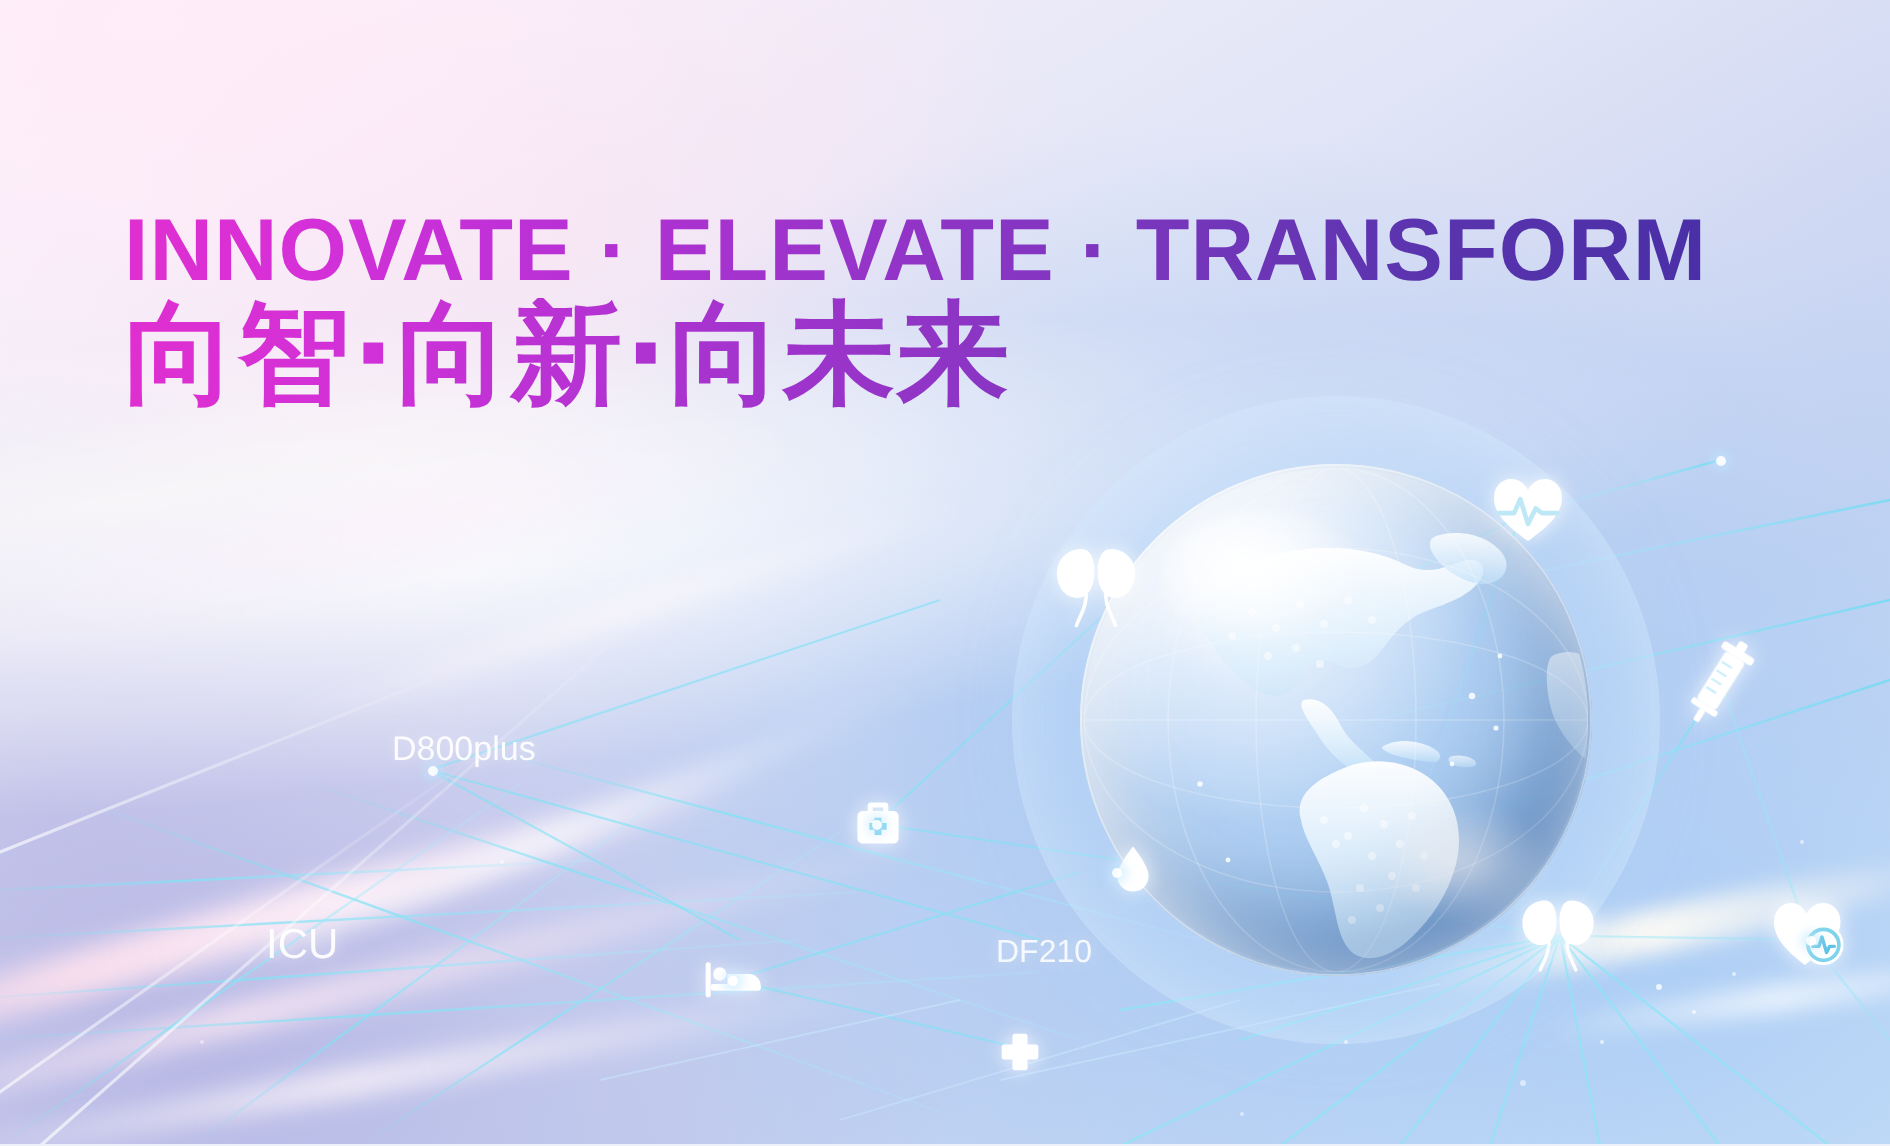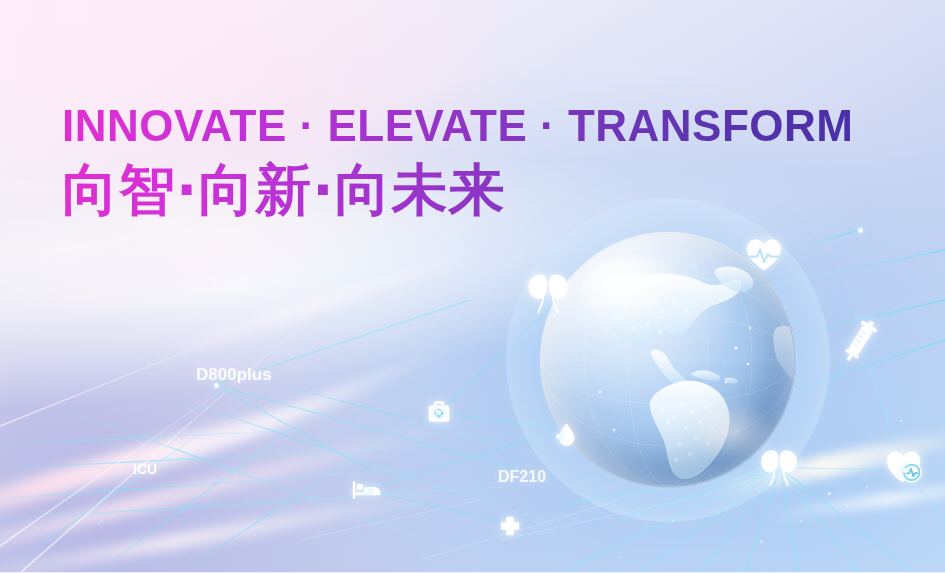--- a/index.html
+++ b/index.html
@@ -145,44 +145,43 @@
     font-size:44px;
     font-weight:700;
     letter-spacing:.5px;
     line-height:1.02;
     white-space:nowrap;
     background:linear-gradient(90deg,#e02fd0 0%,#d630d8 11%,#bb31d6 26%,#9734c9 46%,#7a36bd 64%,#5a34ae 82%,#4a2fa6 100%);
     -webkit-background-clip:text;background-clip:text;
     color:transparent;-webkit-text-fill-color:transparent;
   }
   .line-cn{
-    margin-top:12px;
     font-size:56px;
     font-weight:700;
     letter-spacing:1px;
     line-height:1.05;
     white-space:nowrap;
     font-family:"DejaVu Sans","Liberation Sans",sans-serif;
     background:linear-gradient(90deg,#e02fd0 0%,#cf31d8 16%,#ac33d0 34%,#8b35c4 54%,#7134ba 72%,#6130b0 100%);
     -webkit-background-clip:text;background-clip:text;
     color:transparent;-webkit-text-fill-color:transparent;
   }
 
   
   .tag{
     position:absolute;
     color:rgba(255,255,255,.92);
-    font-weight:700;
+    font-weight:400;
     text-shadow:0 0 8px rgba(255,255,255,.45);
     white-space:nowrap;
     pointer-events:none;
     text-align:center;
   }
   #tag-d800{left:196px;top:365px;font-size:17px;}
-  #tag-icu{left:133px;top:461px;font-size:14px;}
+  #tag-icu{left:133px;top:461px;font-size:21px;}
   #tag-df210{left:498px;top:468px;font-size:16px;color:rgba(255,255,255,.85);}
 
   
   .icon{
     position:absolute;
     pointer-events:none;
     filter:drop-shadow(0 0 5px rgba(255,255,255,.75));
   }
   #icon-heart-top{left:745px;top:238px;width:38px;height:34px;}
   #icon-kidney-left{left:525px;top:272px;width:46px;height:44px;}

